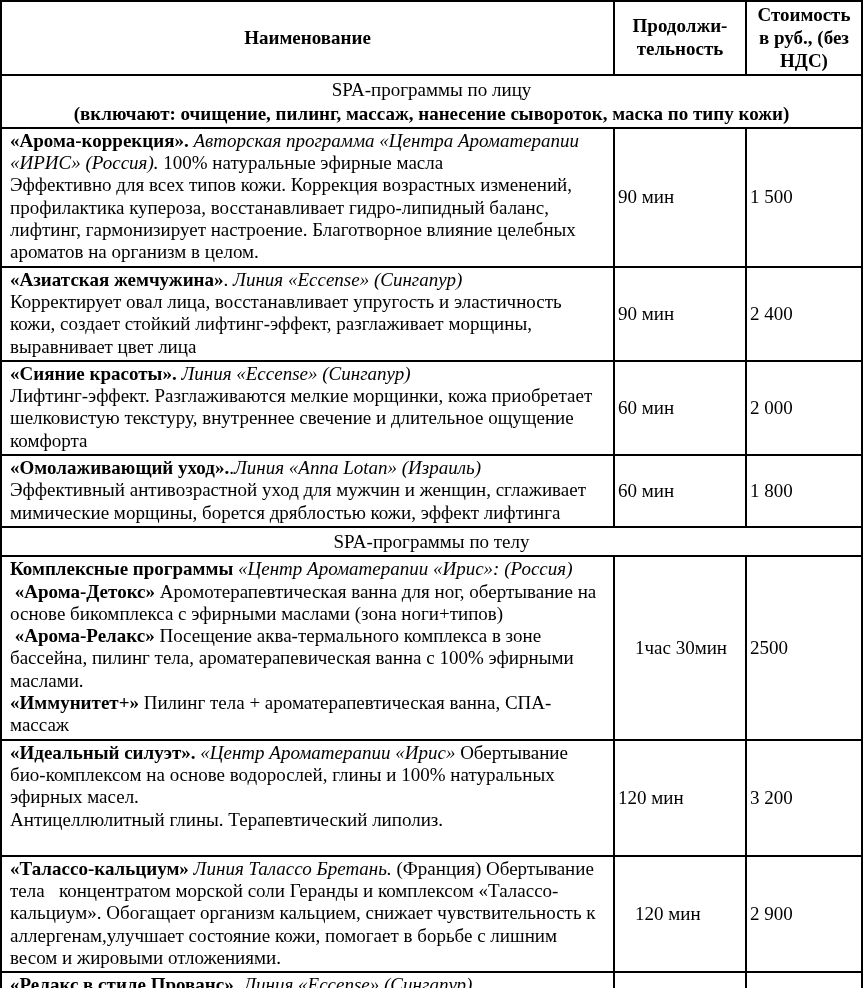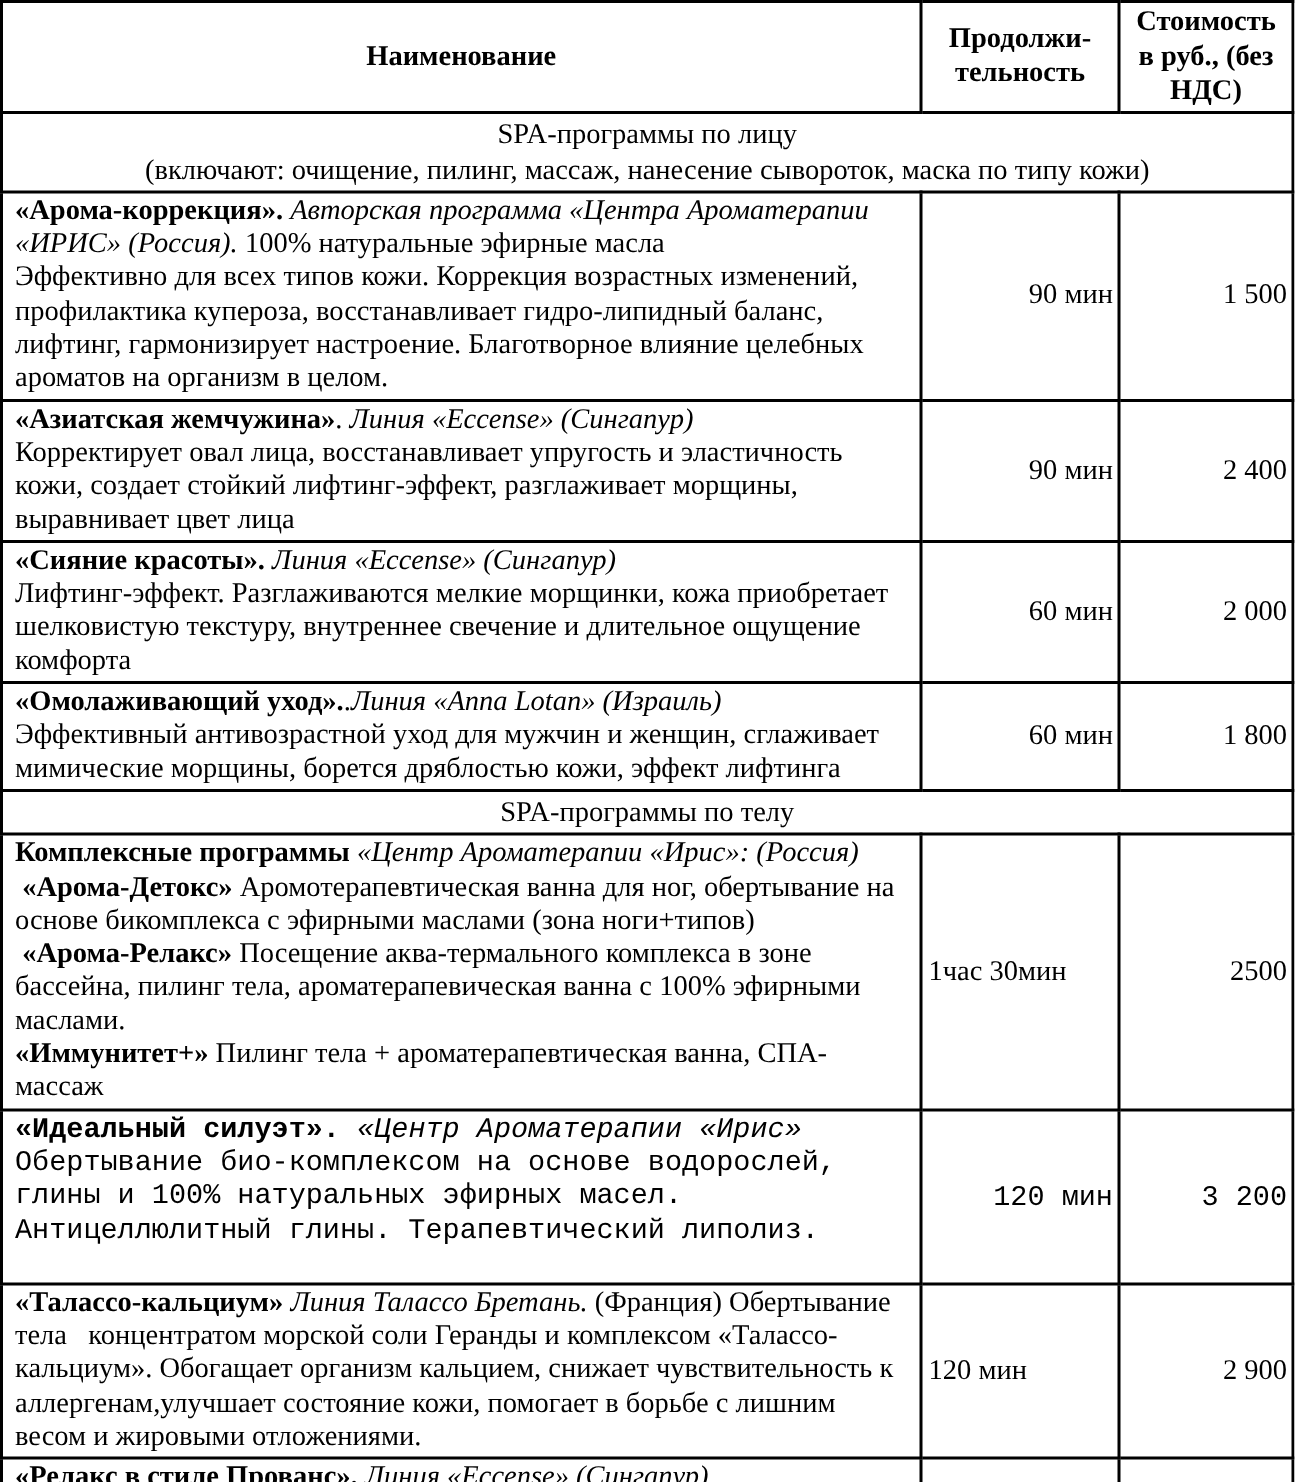--- a/index.html
+++ b/index.html
@@ -33,49 +33,49 @@
     vertical-align: middle;
     padding: 2px 5px;
     line-height: 1.2;
   }
   td.name-cell {
     vertical-align: top;
     padding: 1px 8px 2px 8px;
     line-height: 1.175;
   }
   td.dur-cell, td.cost-cell {
-    text-align: right;
+    text-align: left;
     vertical-align: middle;
     padding: 1px 3px;
     line-height: 1.175;
   }
-  td.dur-cell.align-left { text-align: left; padding-left: 4px; }
+  td.dur-cell.align-left { text-align: left; padding-left: 20px; }
 
   tr.section-row td {
     text-align: center;
     padding: 2px 6px;
     line-height: 1.22;
     vertical-align: middle;
   }
   .sec-title { font-weight: normal; }
-  .sec-sub { font-weight: normal; }
+  .sec-sub { font-weight: bold; }
 
   .p { margin: 0; }
   .b { font-weight: bold; }
   .i { font-style: italic; }
 
   tr.h-row   { height: 58px;  }
   tr.sec-1   { height: 50px;  }
   tr.row-0   { height: 137px; padding-left: 44px; }
   tr.row-1   { height: 90px;  }
   tr.row-2   { height: 90px;  }
   tr.row-3   { height: 64px;  }
   tr.sec-2   { height: 28px;  }
   tr.row-4   { height: 179px; }
-  tr.row-5   { height: 116px; font-family: Liberation Mono, monospace;  }
+  tr.row-5   { height: 116px;  }
   tr.row-6   { height: 106px; }
   tr.row-7   { height: 85px;  }
 </style>
 </head>
 <body>
 
 <div class="page">
   <table class="price-table">
     <colgroup>
       <col class="c-name">

